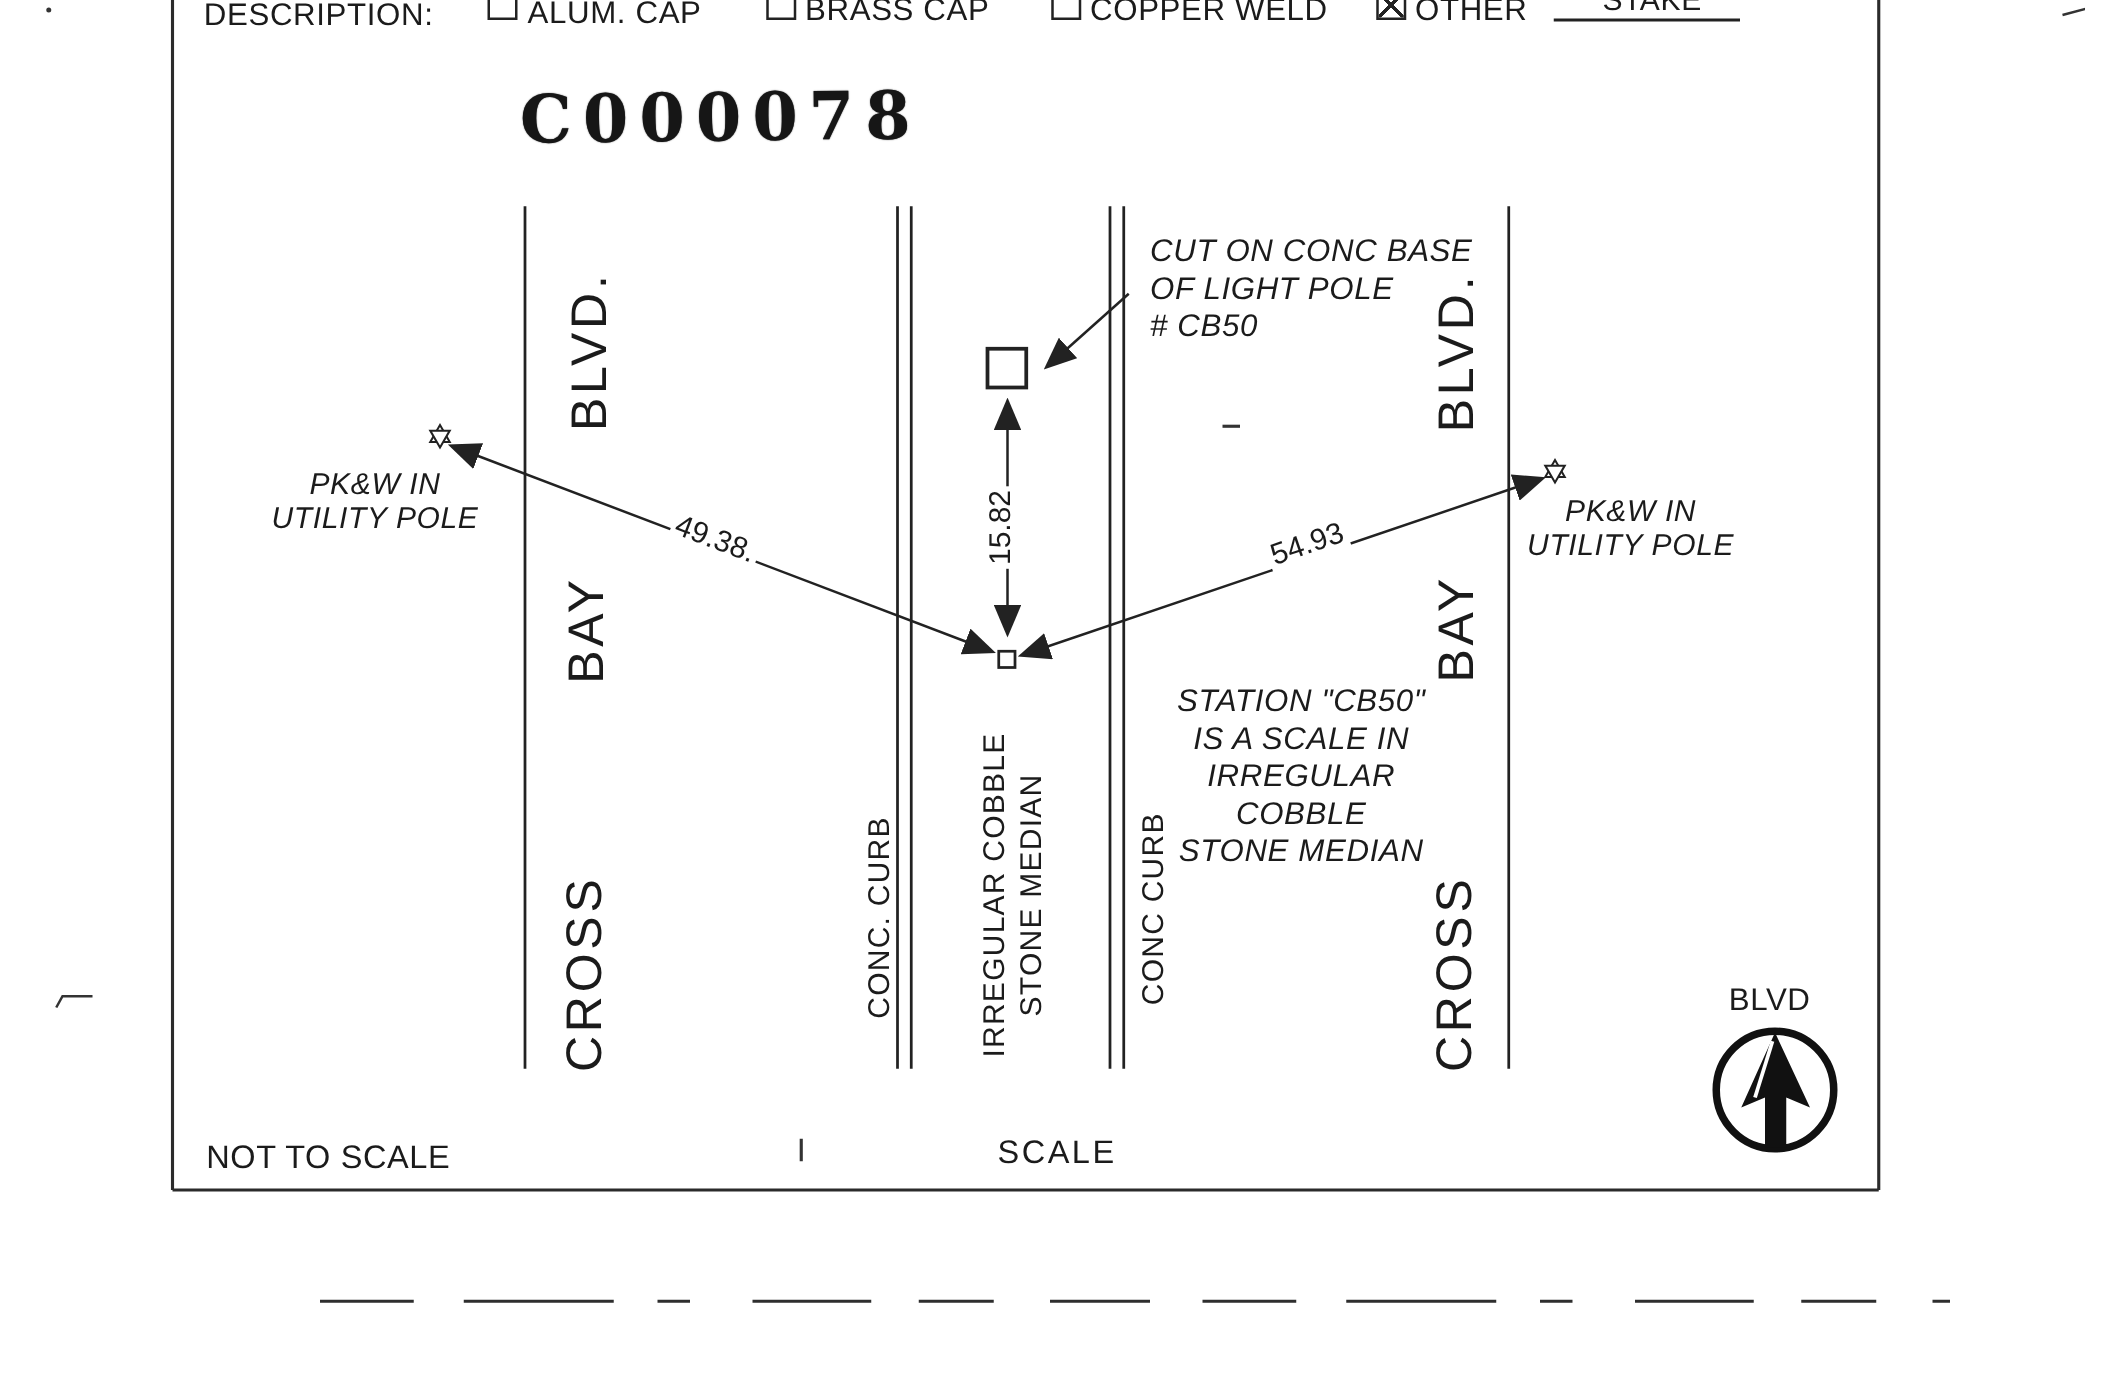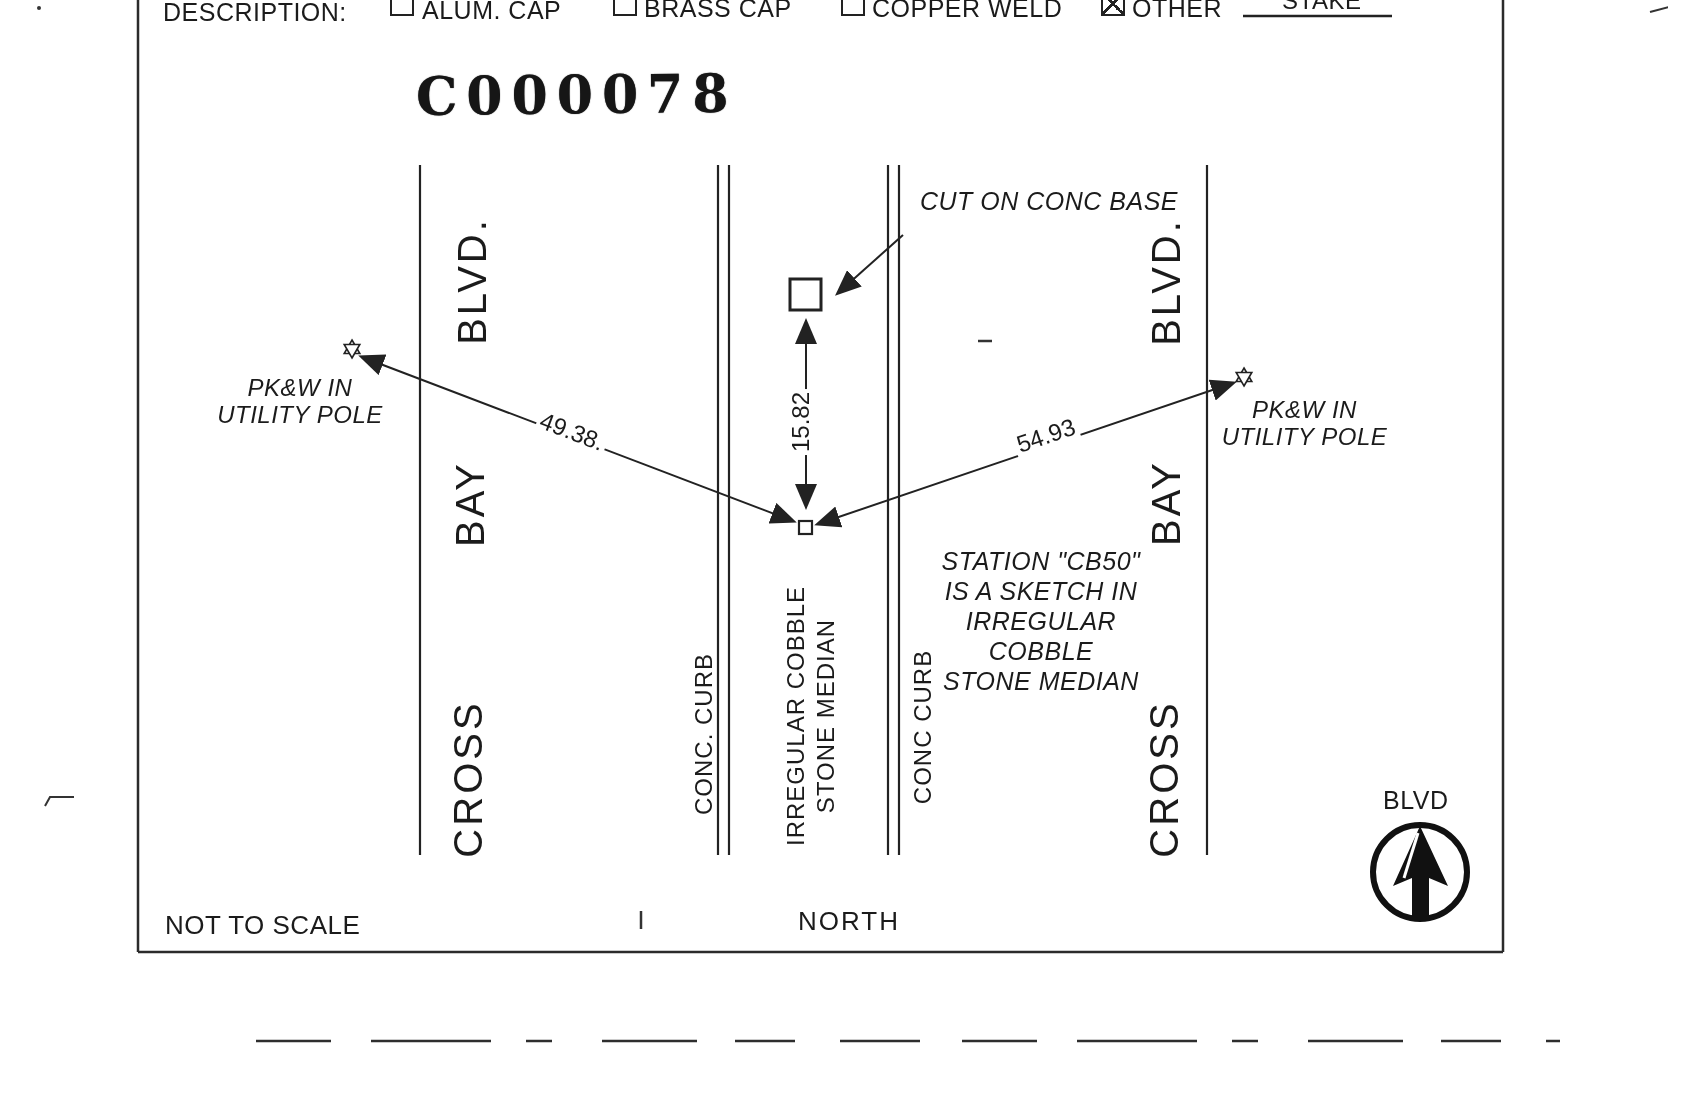--- a/index.html
+++ b/index.html
@@ -108,35 +108,37 @@
 
   <div class="vt" style="left:796px;top:716px;font-size:24px">IRREGULAR COBBLE</div>
   <div class="vt" style="left:826px;top:716px;font-size:24px">STONE MEDIAN</div>
 
   <div class="dt" style="left:801px;top:422px;font-size:24px;transform:translate(-50%,-50%) rotate(-90deg)">15.82</div>
   <div class="dt" style="left:572px;top:434px;font-size:24px;transform:translate(-50%,-58%) rotate(21deg)">49.38.</div>
   <div class="dt" style="left:1046px;top:438px;font-size:24px;transform:translate(-50%,-58%) rotate(-19deg)">54.93</div>
 
   <div class="note" style="left:920px;top:186px">
     <div>CUT ON CONC  BASE</div>
+    <div>OF LIGHT POLE</div>
+    <div># CB50</div>
   </div>
 
   <div class="note center" style="left:918px;top:546px;width:246px">
     <div>STATION "CB50"</div>
-    <div>IS A SKETCH IN</div>
+    <div>IS A SCALE IN</div>
     <div>IRREGULAR COBBLE</div>
     <div>STONE MEDIAN</div>
   </div>
 
   <div class="note center" style="left:210px;top:374px;width:180px;font-size:24px;line-height:27px">
     <div>PK&amp;W IN</div>
     <div>UTILITY POLE</div>
   </div>
   <div class="note center" style="left:1212px;top:396px;width:185px;font-size:24px;line-height:27px">
     <div>PK&amp;W IN</div>
     <div>UTILITY POLE</div>
   </div>
 
   <div class="t" style="left:165px;top:910px;font-size:26px">NOT TO SCALE</div>
-  <div class="t" style="left:798px;top:906px;font-size:26px;letter-spacing:2px">NORTH</div>
+  <div class="t" style="left:798px;top:906px;font-size:26px;letter-spacing:2px">SCALE</div>
   <div class="t" style="left:1383px;top:786px;font-size:25px">BLVD</div>
 
 </div>
 
 </body></html>

